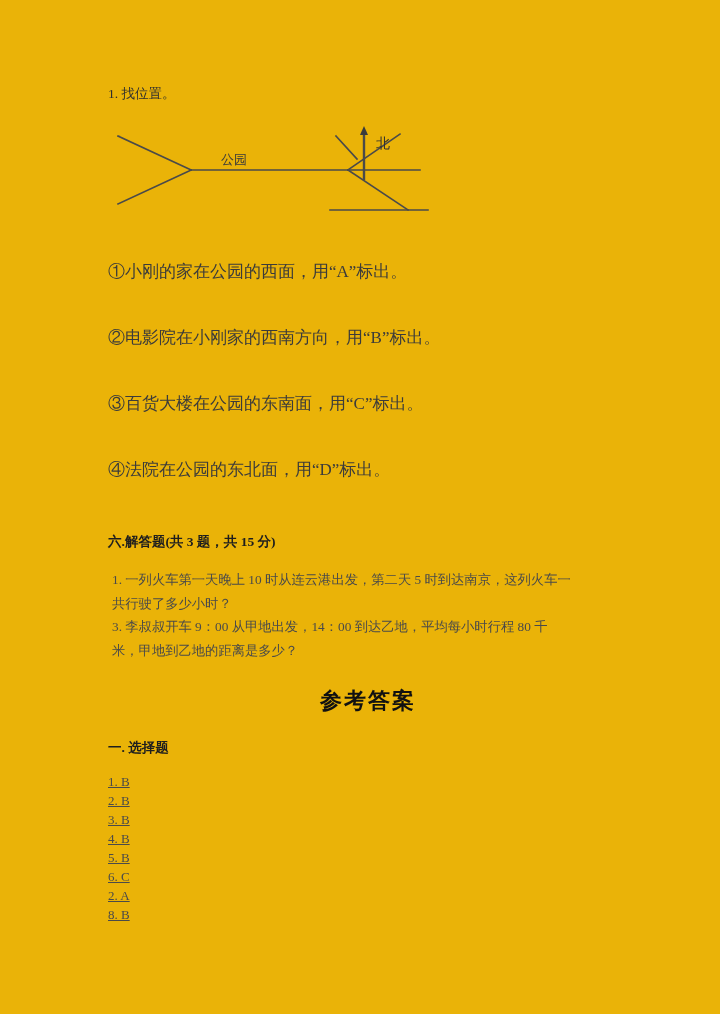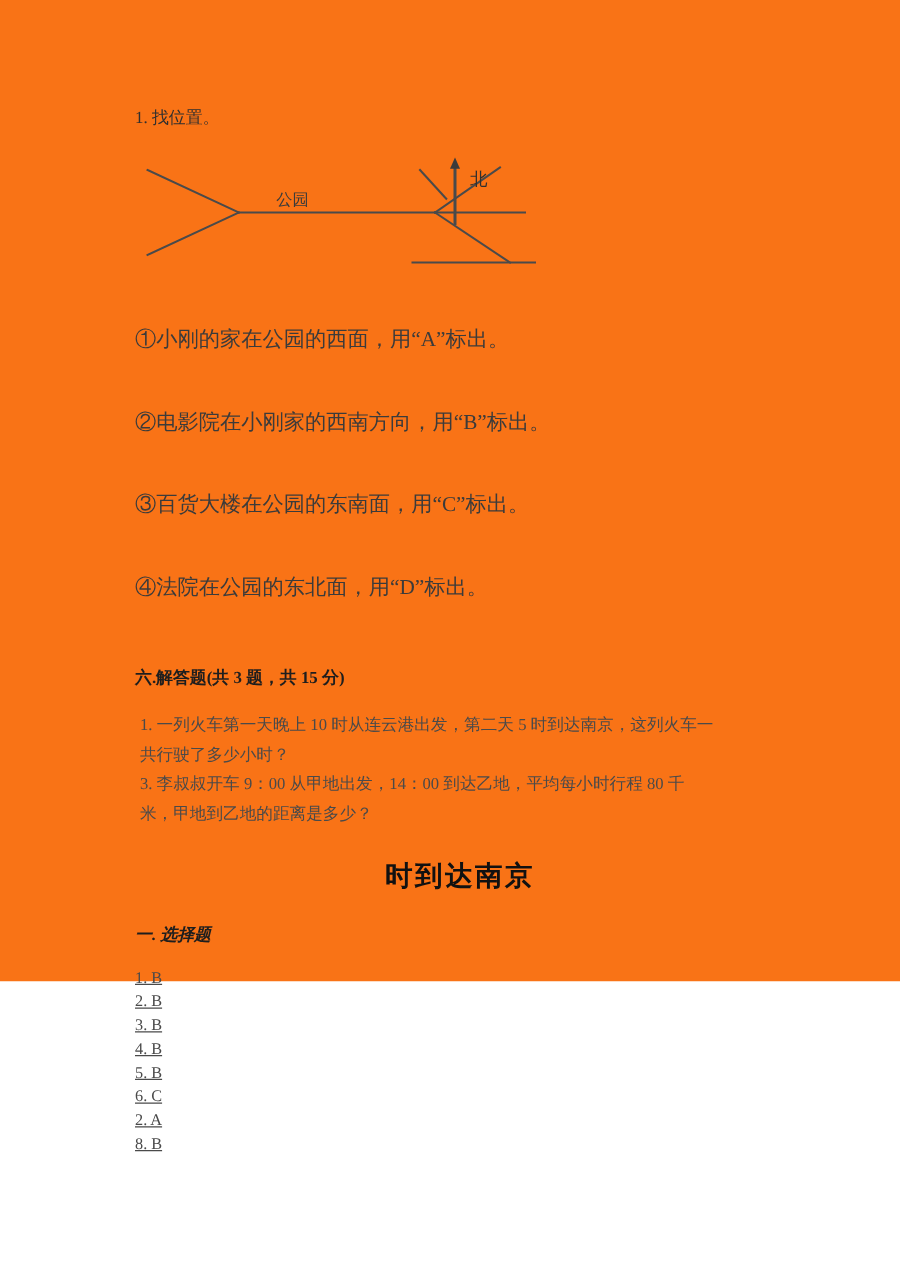--- a/index.html
+++ b/index.html
@@ -15,22 +15,22 @@
     font-family: "Liberation Serif", "DejaVu Serif", serif;
     color: #3b3b3b;
     -webkit-font-smoothing: antialiased;
   }
 
   .page {
     position: absolute;
     left: 0;
     top: 0;
     width: 720px;
-    height: 785px;
-    background: #f97316;
+    height: 1014px;
+    background: #eab308;
   }
 
   .content {
     position: absolute;
     left: 108px;
     top: 84px;
     width: 520px;
   }
 
   
@@ -90,21 +90,20 @@
     color: #111111;
     line-height: 30px;
   }
 
   .ans-head {
     font-size: 13.5px;
     font-weight: bold;
     color: #1e1e1e;
     line-height: 20px;
     margin: 0;
-    font-style: italic;
   }
 
   .ans-list {
     margin: 0;
     padding: 0;
     list-style: none;
   }
   .ans-list li {
     font-size: 13px;
     line-height: 19px;
@@ -176,21 +175,21 @@
 
     <div class="problems">
       <p>1. 一列火车第一天晚上 10 时从连云港出发，第二天 5 时到达南京，这列火车一</p>
       <p>共行驶了多少小时？</p>
       <p>3. 李叔叔开车 9：00 从甲地出发，14：00 到达乙地，平均每小时行程 80 千</p>
       <p>米，甲地到乙地的距离是多少？</p>
     </div>
 
     <div class="spacer-md"></div>
 
-    <div class="answers-banner">时到达南京</div>
+    <div class="answers-banner">参考答案</div>
 
     <div class="spacer-md"></div>
 
     <p class="ans-head">一. 选择题</p>
 
     <div class="spacer-sm"></div>
 
     <ul class="ans-list">
       <li>1. B</li>
       <li>2. B</li>

